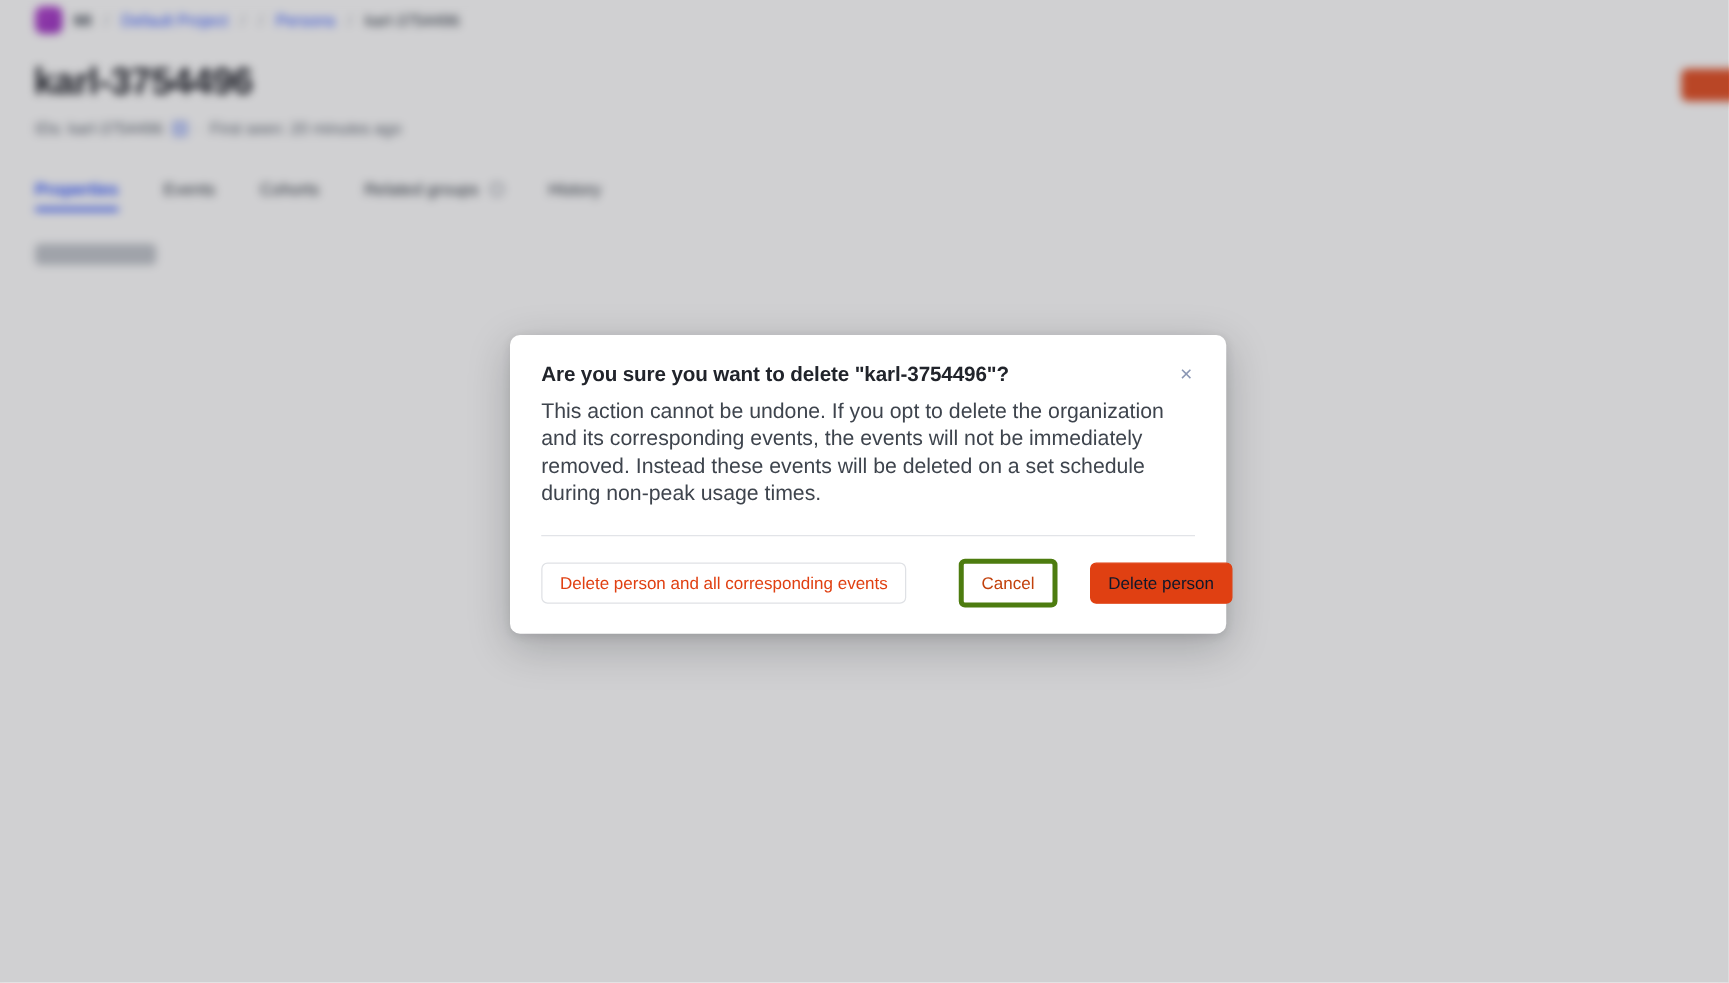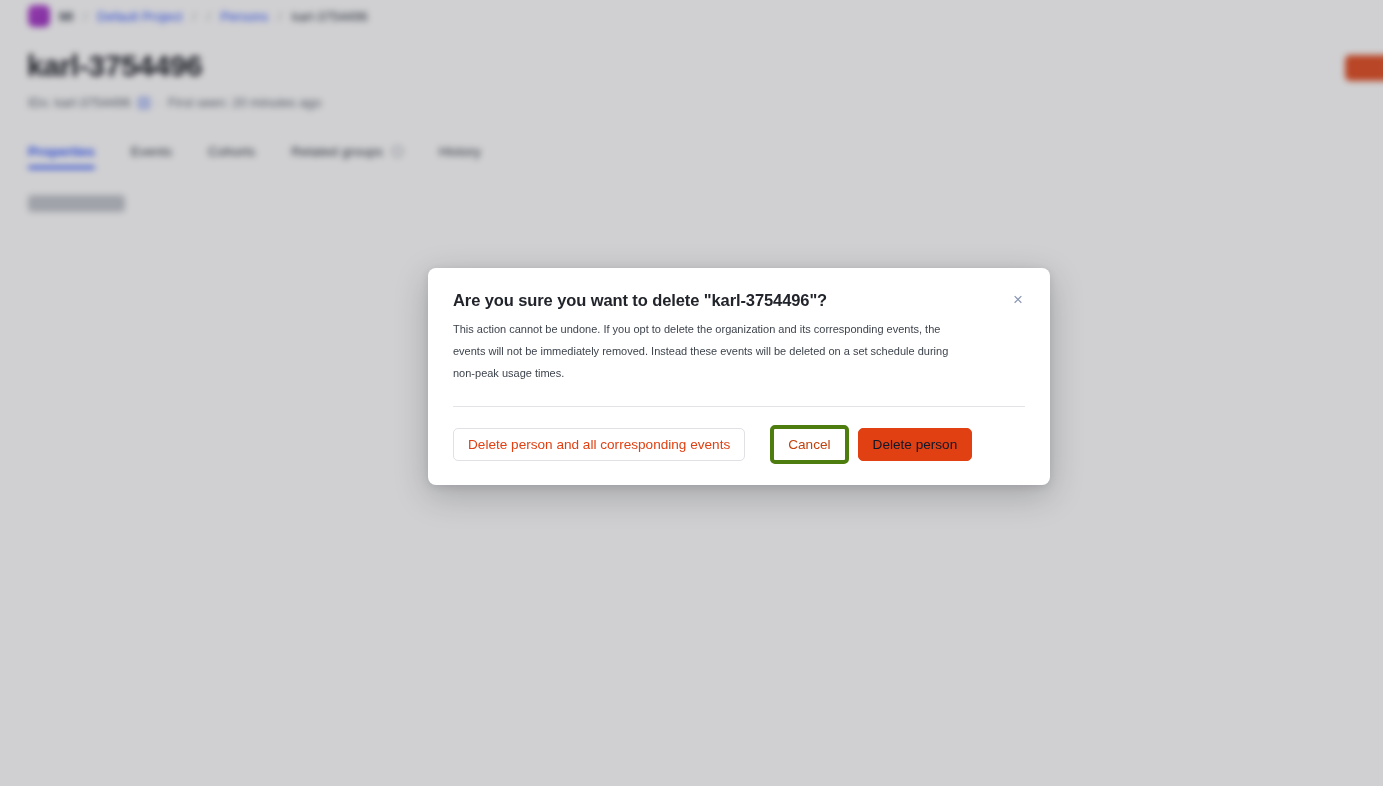--- a/index.html
+++ b/index.html
@@ -121,22 +121,22 @@
   
   #overlay {
     position: absolute;
     inset: 0;
     background: rgba(20, 22, 28, 0.2);
   }
 
   
   #modal {
     position: absolute;
-    left: 428px; top: 268px;
-    width: 622px;
+    left: 408px; top: 268px;
+    width: 573px;
     background: #ffffff;
     border-radius: 8px;
     box-shadow: 0 10px 34px rgba(10, 12, 18, .22), 0 2px 8px rgba(10,12,18,.10);
     padding: 22px 25px 21px 25px;
   }
 
   .modal-head {
     display: flex;
     align-items: flex-start;
     justify-content: space-between;
@@ -155,37 +155,37 @@
     color: #8b97b4;
     font-size: 17px;
     line-height: 1;
     padding: 1px 2px;
     cursor: pointer;
     font-family: "Liberation Sans", sans-serif;
   }
 
   .modal-body {
     margin-top: 7px;
-    font-size: 11px;
+    font-size: 17px;
     line-height: 22px;
     color: #3e444d;
     max-width: 508px;
   }
 
   .modal-divider {
     margin: 22px 0 0 0;
     border: none;
     border-top: 1px solid #e2e4e8;
   }
 
   .modal-actions {
     margin-top: 18px;
     display: flex;
     align-items: center;
-    gap: 9px;
+    gap: 26px;
   }
 
   .btn {
     font-family: "Liberation Sans", sans-serif;
     font-size: 13.6px;
     border-radius: 5px;
     padding: 9px 14px;
     cursor: pointer;
     white-space: nowrap;
     line-height: 1;

